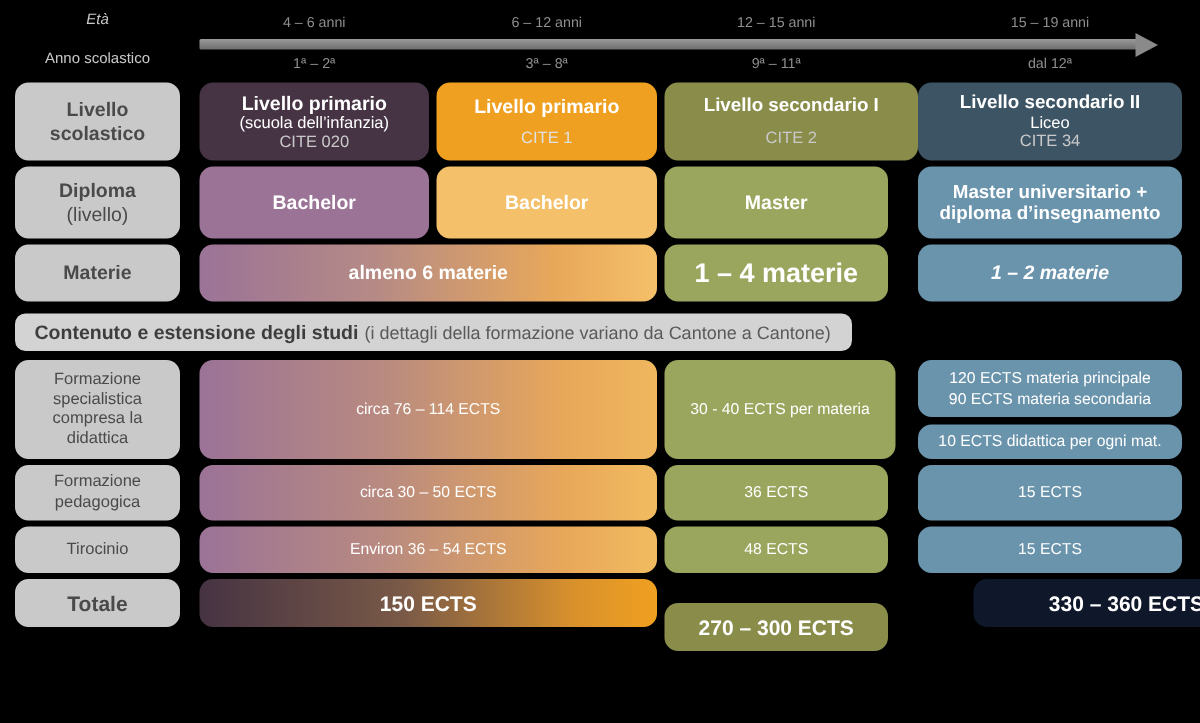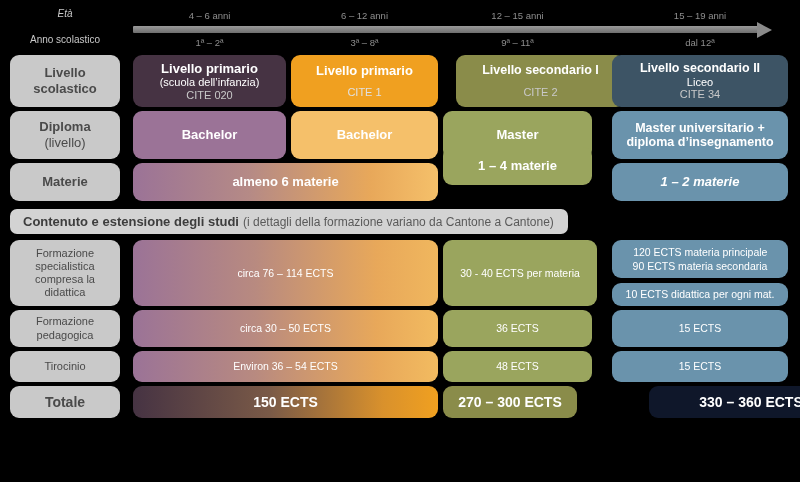--- a/index.html
+++ b/index.html
@@ -175,21 +175,21 @@
 
   <div class="pill" style="left:133px; top:55px; width:153px; height:52px; background:#463343; font-size:13px;">
     <span class="ttl">Livello primario</span>
     <span class="sub" style="font-size:11px;">(scuola dell’infanzia)</span>
     <span class="cite" style="font-size:11px;">CITE 020</span>
   </div>
   <div class="pill" style="left:291px; top:55px; width:147px; height:52px; background:#f0a020; font-size:13px;">
     <span class="ttl">Livello primario</span>
     <span class="cite" style="font-size:11px; margin-top:8px; color:#e0e0e0;">CITE 1</span>
   </div>
-  <div class="pill" style="left:456px; top:55px; width:169px; height:52px; background:#8a8c4a; font-size:12.5px;">
+  <div class="pill" style="left:443px; top:55px; width:169px; height:52px; background:#8a8c4a; font-size:12.5px;">
     <span class="ttl">Livello secondario I</span>
     <span class="cite" style="font-size:11px; margin-top:8px;">CITE 2</span>
   </div>
   <div class="pill" style="left:612px; top:55px; width:176px; height:52px; background:#3d5465; font-size:12.5px;">
     <span class="ttl">Livello secondario II</span>
     <span class="sub" style="font-size:11px;">Liceo</span>
     <span class="cite" style="font-size:11px;">CITE 34</span>
   </div>
 
   <div class="pill" style="left:133px; top:111px; width:153px; height:48px; background:#9b7397; font-size:13px; font-weight:bold;">
@@ -202,35 +202,35 @@
     <span>Master</span>
   </div>
   <div class="pill" style="left:612px; top:111px; width:176px; height:48px; background:#6a93ac; font-size:12.5px; font-weight:bold; padding:0 8px;">
     <span>Master universitario + diploma d’insegnamento</span>
   </div>
 
   <div class="pill" style="left:133px; top:163px; width:305px; height:38px; font-size:13px; font-weight:bold;
        background:linear-gradient(90deg,#9b7397 0%,#b58a86 38%,#e8a85a 78%,#f5c06a 100%);">
     <span>almeno 6 materie</span>
   </div>
-  <div class="pill" style="left:443px; top:147px; width:149px; height:38px; background:#9aa55e; font-size:13px; font-weight:bold;">
+  <div class="pill" style="left:443px; top:163px; width:149px; height:38px; background:#9aa55e; font-size:18px; font-weight:bold;">
     <span>1 – 4 materie</span>
   </div>
   <div class="pill" style="left:612px; top:163px; width:176px; height:38px; background:#6a93ac; font-size:13px; font-weight:bold;font-style:italic;">
     <span>1 – 2 materie</span>
   </div>
 
   <div class="sub-box" style="left:133px; top:240px; width:305px; height:66px;
        background:linear-gradient(90deg,#9b7397 0%,#b88a80 40%,#e8a85a 80%,#f0b75e 100%);">
     <span>circa 76 – 114 ECTS</span>
   </div>
   <div class="sub-box" style="left:443px; top:240px; width:154px; height:66px; background:#9aa55e;">
     <span>30 - 40 ECTS per materia</span>
   </div>
-  <div class="sub-box" style="left:612px; top:240px; width:176px; height:38px; background:#6a93ac; white-space:pre-line;text-align:right;">
+  <div class="sub-box" style="left:612px; top:240px; width:176px; height:38px; background:#6a93ac; white-space:pre-line;">
     <span>120 ECTS materia principale
 90 ECTS materia secondaria</span>
   </div>
   <div class="sub-box" style="left:612px; top:283px; width:176px; height:23px; background:#6a93ac;">
     <span>10 ECTS didattica per ogni mat.</span>
   </div>
 
   <div class="sub-box" style="left:133px; top:310px; width:305px; height:37px;
        background:linear-gradient(90deg,#9b7397 0%,#b88a80 40%,#e8a85a 80%,#f2bb60 100%);">
     <span>circa 30 – 50 ECTS</span>
@@ -250,20 +250,20 @@
     <span>48 ECTS</span>
   </div>
   <div class="sub-box" style="left:612px; top:351px; width:176px; height:31px; background:#6a93ac;">
     <span>15 ECTS</span>
   </div>
 
   <div class="sub-box big" style="left:133px; top:386px; width:305px; height:32px;
        background:linear-gradient(90deg,#463343 0%,#7a5a47 45%,#d9912c 82%,#f0a020 100%);">
     <span>150 ECTS</span>
   </div>
-  <div class="sub-box big" style="left:443px; top:386px; width:134px; height:32px; background:#8a8c4a;">
+  <div class="sub-box big" style="left:443px; top:402px; width:149px; height:32px; background:#8a8c4a;">
     <span>270 – 300 ECTS</span>
   </div>
   <div class="sub-box big" style="left:612px; top:386px; width:204px; height:32px; background:#0f172a;margin-left:37px;">
     <span>330 – 360 ECTS</span>
   </div>
 
 </div>
 
 </body></html>

